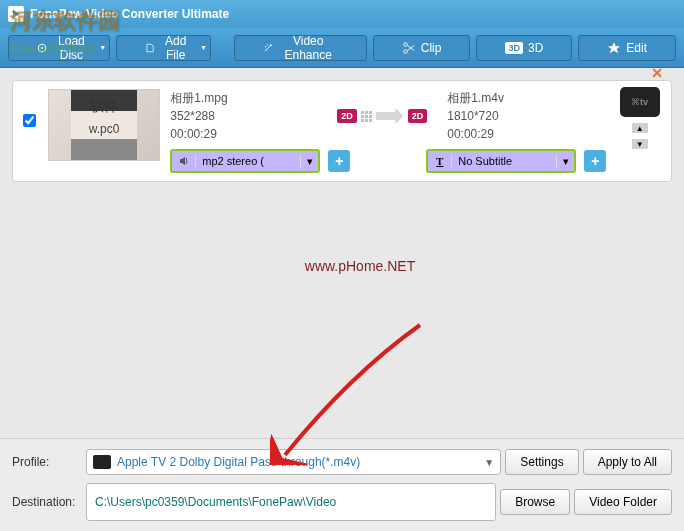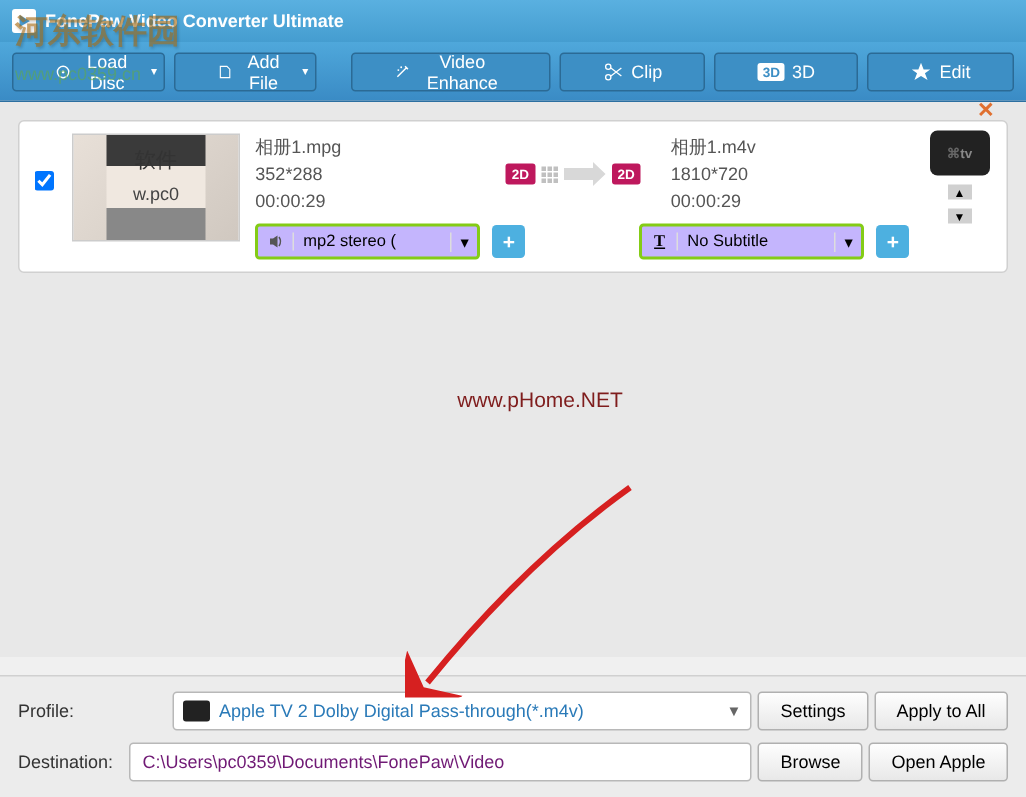--- a/index.html
+++ b/index.html
@@ -52,24 +52,24 @@
 .list-ctrl { width: 16px; height: 10px; background: #d0d0d0; cursor: pointer; display: flex; align-items: center; justify-content: center; font-size: 8px; }
 
 .center-wm { position: absolute; top: 50%; left: 50%; transform: translate(-50%, -50%); color: #7f1d1d; font-size: 14px; pointer-events: none; margin-left: 18px; }
 
 .arrow-annotation { position: absolute; top: 315px; left: 270px; width: 160px; height: 150px; pointer-events: none; z-index: 5; }
 
 .footer { position: absolute; bottom: 0; left: 0; right: 0; background: #ececec; border-top: 1px solid #d0d0d0; padding: 10px 12px; }
 .footer-row { display: flex; align-items: center; gap: 4px; margin-bottom: 8px; }
 .footer-row:last-child { margin-bottom: 0; }
 .footer-label { font-size: 12px; color: #333; width: 70px; }
-.profile-select { flex: 1; height: 26px; border: 1px solid #b8b8b8; border-radius: 3px; background: #fff; display: flex; align-items: center; padding: 0 6px; gap: 6px; font-size: 12px; color: #2a7ab8; cursor: pointer; margin-left: 29px; }
+.profile-select { flex: 1; height: 26px; border: 1px solid #b8b8b8; border-radius: 3px; background: #fff; display: flex; align-items: center; padding: 0 6px; gap: 6px; font-size: 12px; color: #2a7ab8; cursor: pointer; }
 .profile-select .dev { width: 18px; height: 14px; background: #222; border-radius: 2px; }
 .profile-select .drop { margin-left: auto; color: #666; font-size: 10px; }
-.dest-input { flex: 1; height: 26px; border: 1px solid #b8b8b8; border-radius: 3px; background: #fff; padding: 0 8px; font-size: 12px; color: #701a75; }
+.dest-input { flex: 1; height: 38px; border: 1px solid #b8b8b8; border-radius: 3px; background: #fff; padding: 0 8px; font-size: 12px; color: #0f766e; }
 .btn { height: 26px; padding: 0 14px; border: 1px solid #b0b0b0; border-radius: 3px; background: linear-gradient(#fefefe,#e8e8e8); font-size: 12px; cursor: pointer; }
 </style>
 </head>
 <body>
 
 <div class="watermark">
   <div class="watermark-text">河东软件园</div>
   <div class="watermark-url">www.pc0359.cn</div>
 </div>
 
@@ -214,15 +214,15 @@
       <span>Apple TV 2 Dolby Digital Pass-through(*.m4v)</span>
       <span class="drop">▼</span>
     </div>
     <button class="btn">Settings</button>
     <button class="btn">Apply to All</button>
   </div>
   <div class="footer-row">
     <span class="footer-label">Destination:</span>
     <input class="dest-input" value="C:\Users\pc0359\Documents\FonePaw\Video" style="">
     <button class="btn">Browse</button>
-    <button class="btn">Open Apple</button>
+    <button class="btn">Video Folder</button>
   </div>
 </div>
 
 </body></html>

